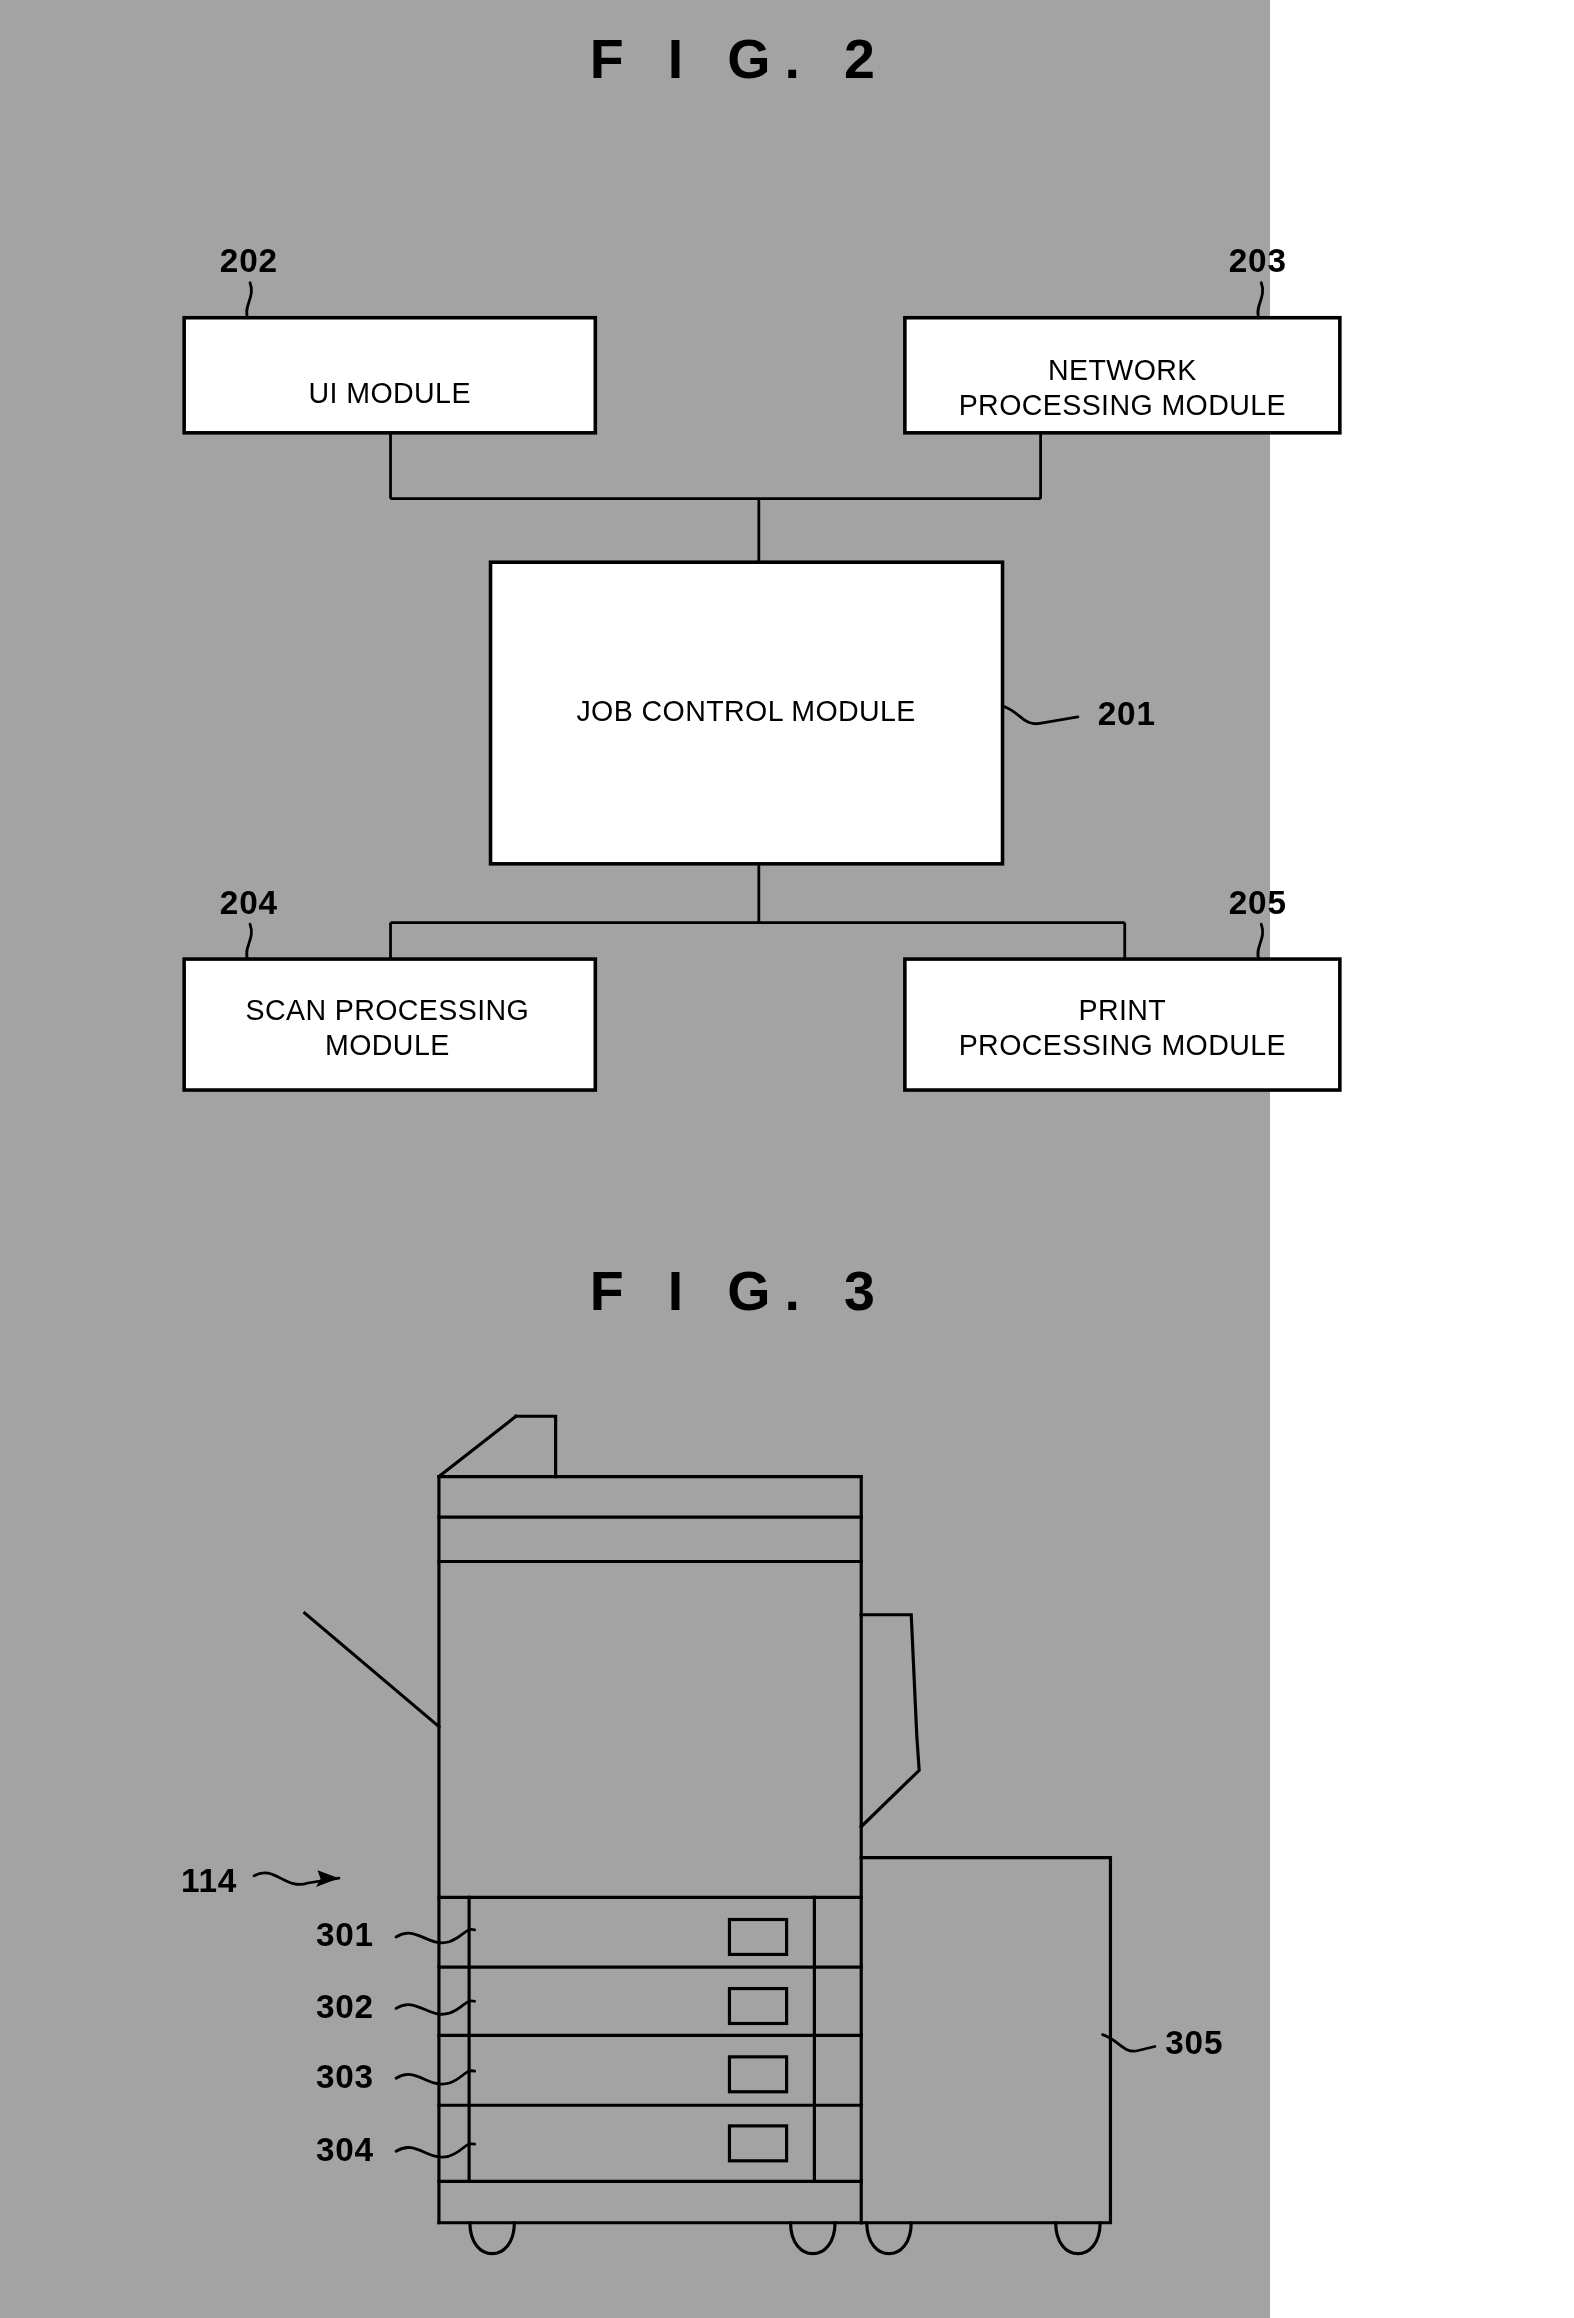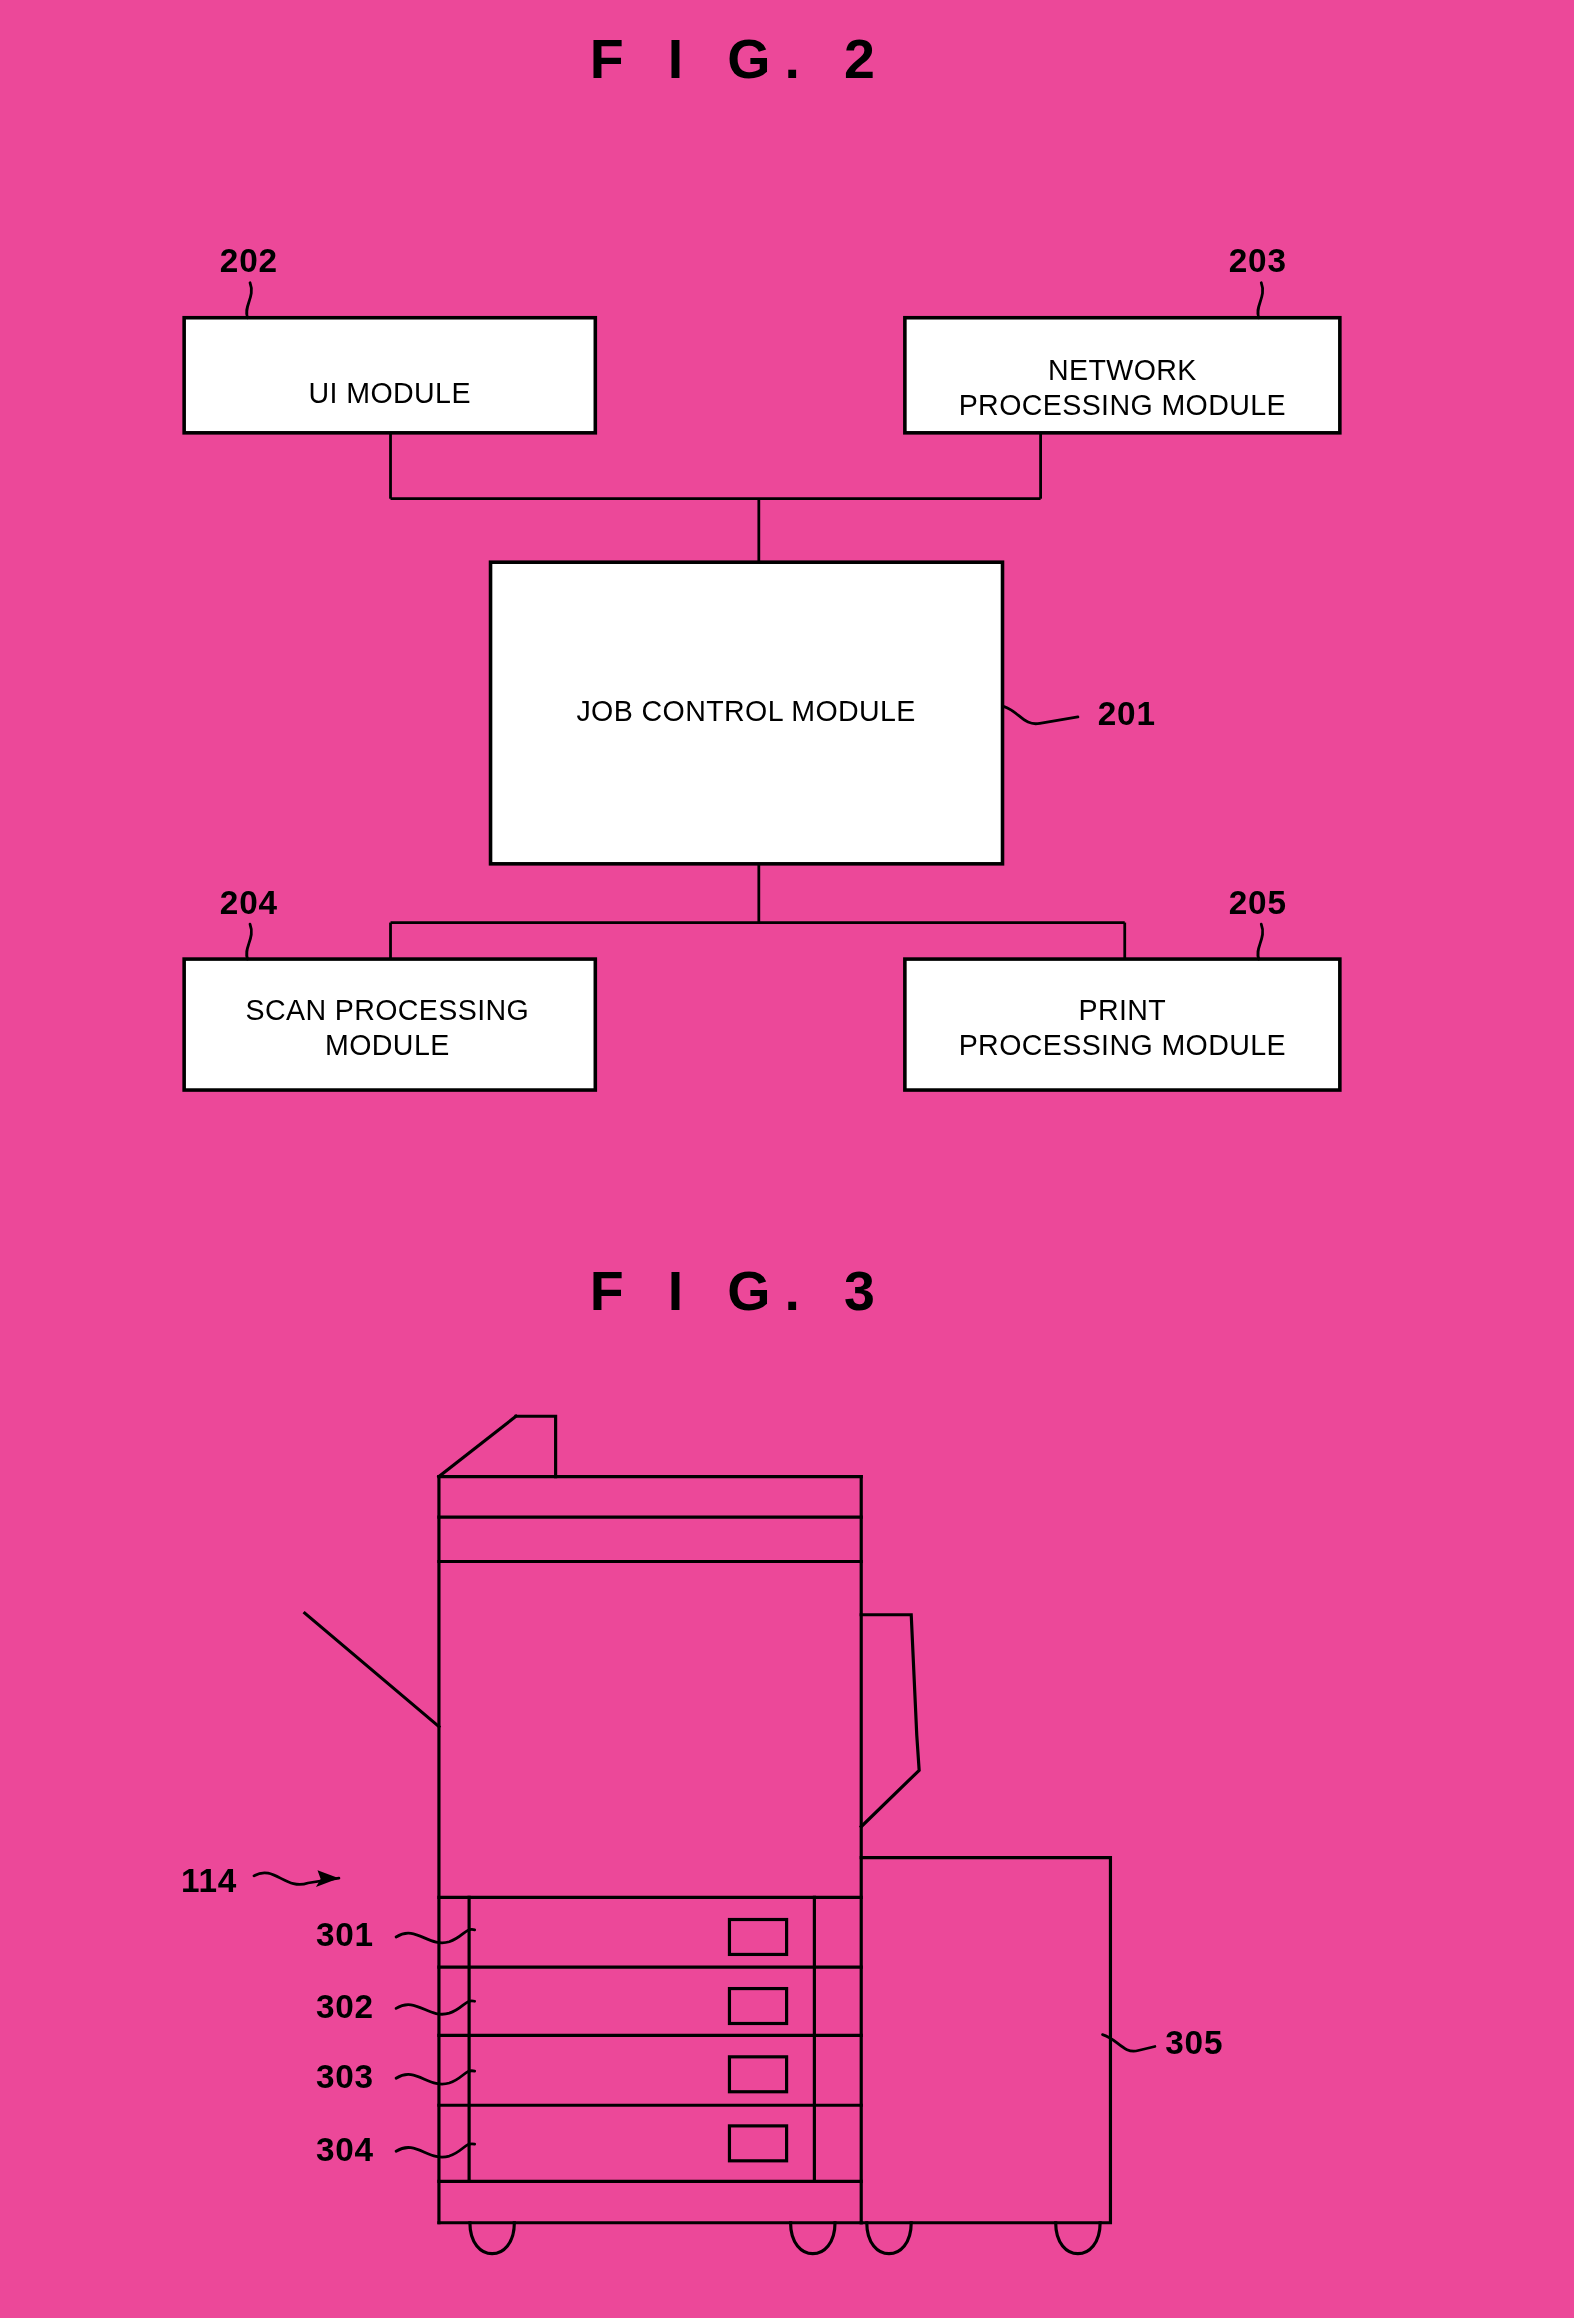--- a/index.html
+++ b/index.html
@@ -11,23 +11,23 @@
     width: 1574px;
     height: 2319px;
     position: relative;
     font-family: "Liberation Sans", sans-serif;
     color: #000000;
     overflow: hidden;
   }
   #sheet {
     position: absolute;
     left: 0; top: 0;
-    width: 1574px;
+    width: 1270px;
     height: 2319px;
-    background: #ec4899;
+    background: #a3a3a3;
   }
   svg#fig-svg {
     position: absolute;
     left: 0; top: 0;
     width: 1574px;
     height: 2319px;
     display: block;
   }
   .fig-title {
     font-family: "Liberation Sans", sans-serif;

